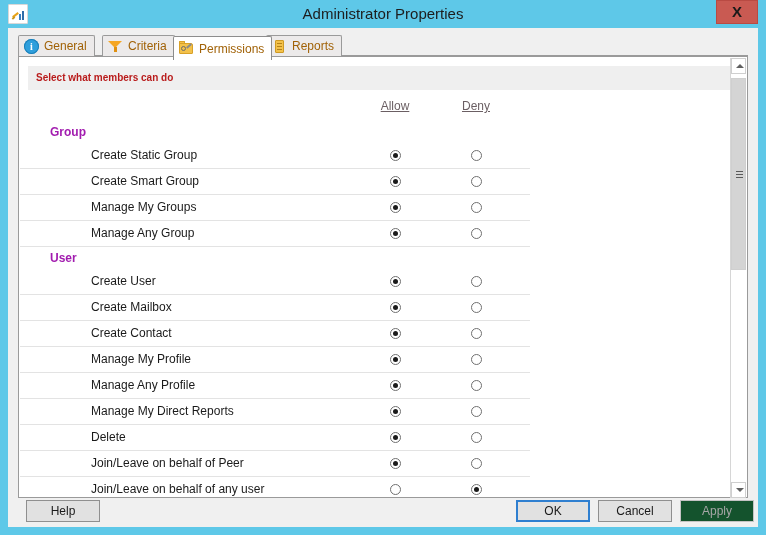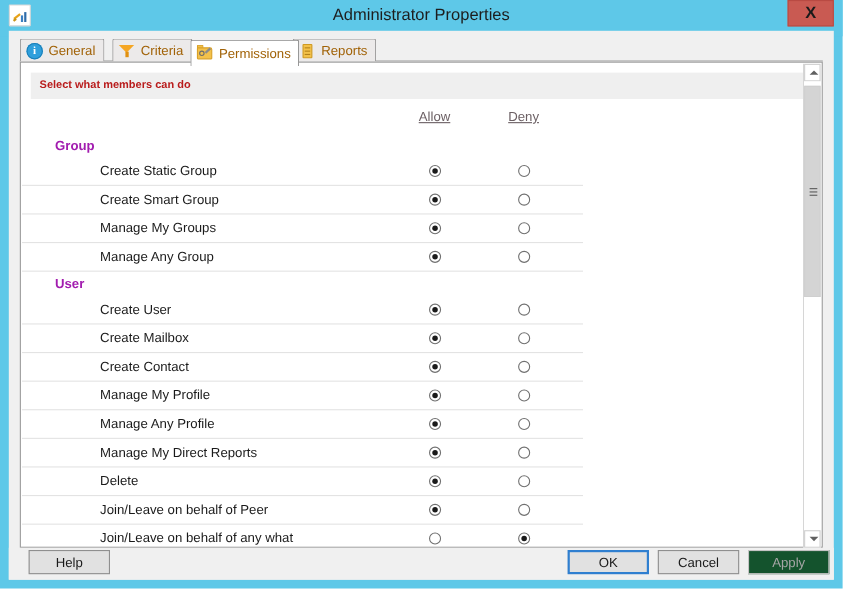--- a/index.html
+++ b/index.html
@@ -324,21 +324,21 @@
               <span class="plabel">Delete</span>
               <span class="radio allow sel"></span>
               <span class="radio deny"></span>
             </div>
             <div class="perm-row">
               <span class="plabel">Join/Leave on behalf of Peer</span>
               <span class="radio allow sel"></span>
               <span class="radio deny"></span>
             </div>
             <div class="perm-row">
-              <span class="plabel">Join/Leave on behalf of any what</span>
+              <span class="plabel">Join/Leave on behalf of any user</span>
               <span class="radio allow"></span>
               <span class="radio deny sel"></span>
             </div>
           </div>
       </div>
 
       <div id="scrollbar">
         <div class="sb-btn" id="sb-up">
           <span class="sb-arrow"></span>
         </div>

